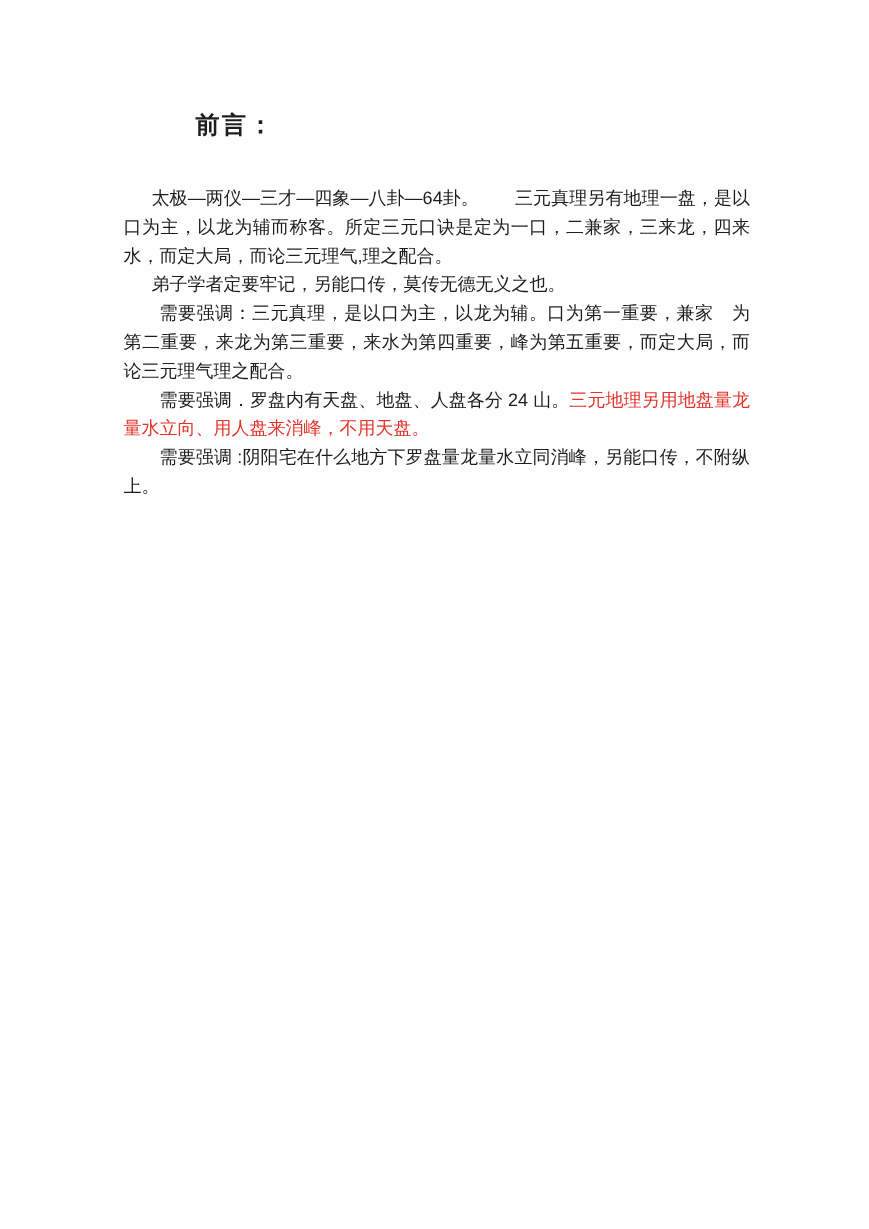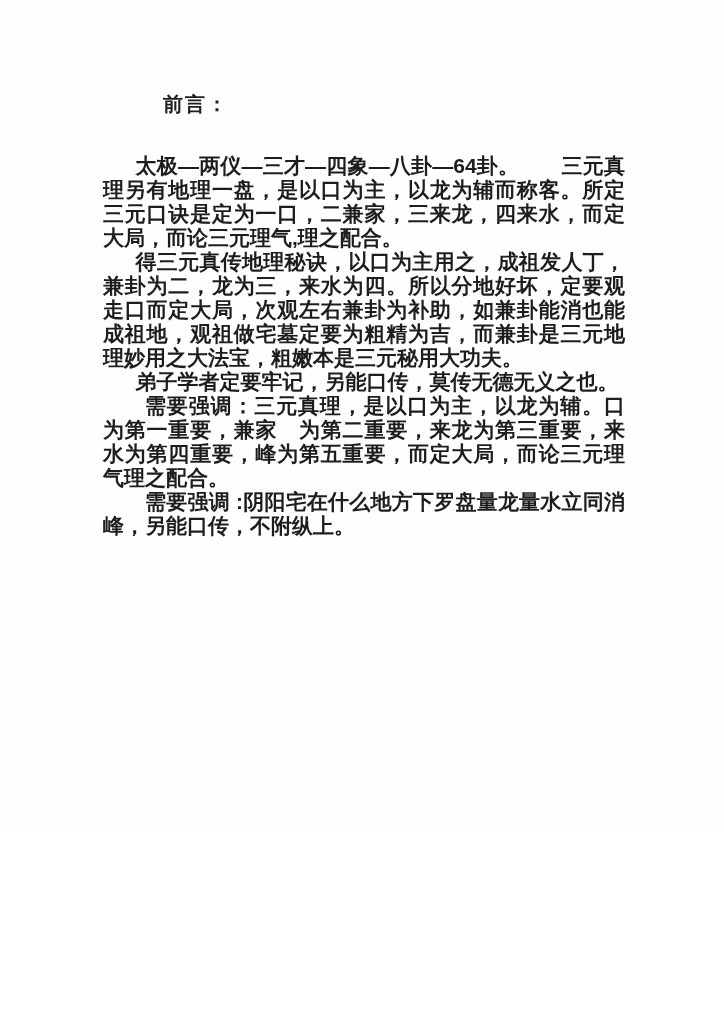--- a/index.html
+++ b/index.html
@@ -25,47 +25,47 @@
     font-size: 20px;
     font-weight: 600;
     margin: 0 0 36px 60px;
     letter-spacing: 2px;
   }
   .body-text {
     width: 522px;
   }
   .body-text p {
     margin: 0;
-    font-size: 21px;
+    font-size: 15px;
     line-height: 24px;
-    font-weight: 700;
+    font-weight: 400;
     text-align: justify;
     text-justify: inter-ideograph;
     word-break: break-all;
   }
   .p-indent { text-indent: 1.55em; }
   .p-deep   { text-indent: 2.0em;  }
   .red-text { color: #e2342a; }
 </style>
 </head>
 <body>
 
 <div class="page">
   <h1 class="title">前言：</h1>
 
   <div class="body-text">
     <p class="p-indent">
       <span>太极—两仪—三才—四象—八卦—64卦。　　三元真理另有地理一盘，是以口为主，以龙为辅而称客。所定三元口诀是定为一口，二兼家，三来龙，四来水，而定大局，而论三元理气,理之配合。</span>
     </p>
     <p class="p-indent">
-      <span>得三元真传地理秘诀，以口为主用之，成祖发人丁，兼卦为二，龙为三，来水为四。所以分地好坏，定要观走口而定大局，次观左右兼卦为补助，如兼卦能消也能成祖地，观祖做宅墓定要为粗精为吉，而兼卦是三元地理妙用之大法宝，粗嫩本是三元秘用大功夫。</span>
-    </p>
-    <p class="p-indent">
       <span>弟子学者定要牢记，另能口传，莫传无德无义之也。</span>
     </p>
     <p class="p-deep">
       <span>需要强调：三元真理，是以口为主，以龙为辅。口为第一重要，兼家　为第二重要，来龙为第三重要，来水为第四重要，峰为第五重要，而定大局，而论三元理气理之配合。</span>
+    </p>
+    <p class="p-deep">
+      <span>需要强调．罗盘内有天盘、地盘、人盘各分 24 山。</span><span class="red-text">三元地理另用地盘量龙量水立向、用人盘来消峰，不用天盘。</span>
     </p>
     <p class="p-deep">
       <span>需要强调 :阴阳宅在什么地方下罗盘量龙量水立同消峰，另能口传，不附纵上。</span>
     </p>
   </div>
 </div>
 
 </body></html>

